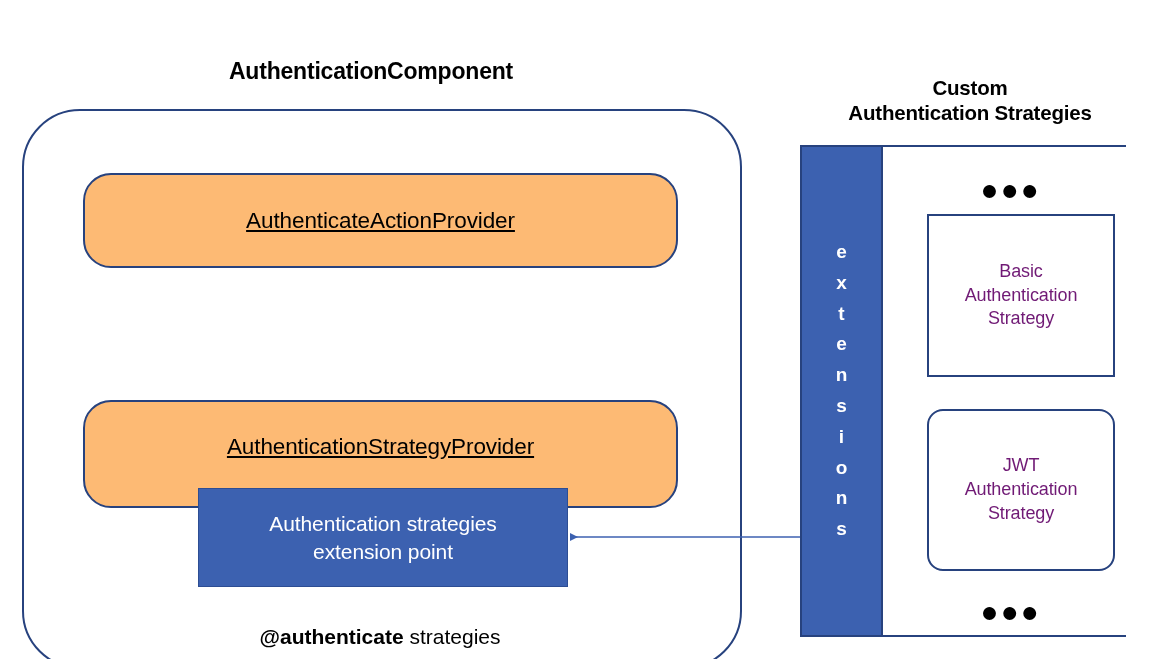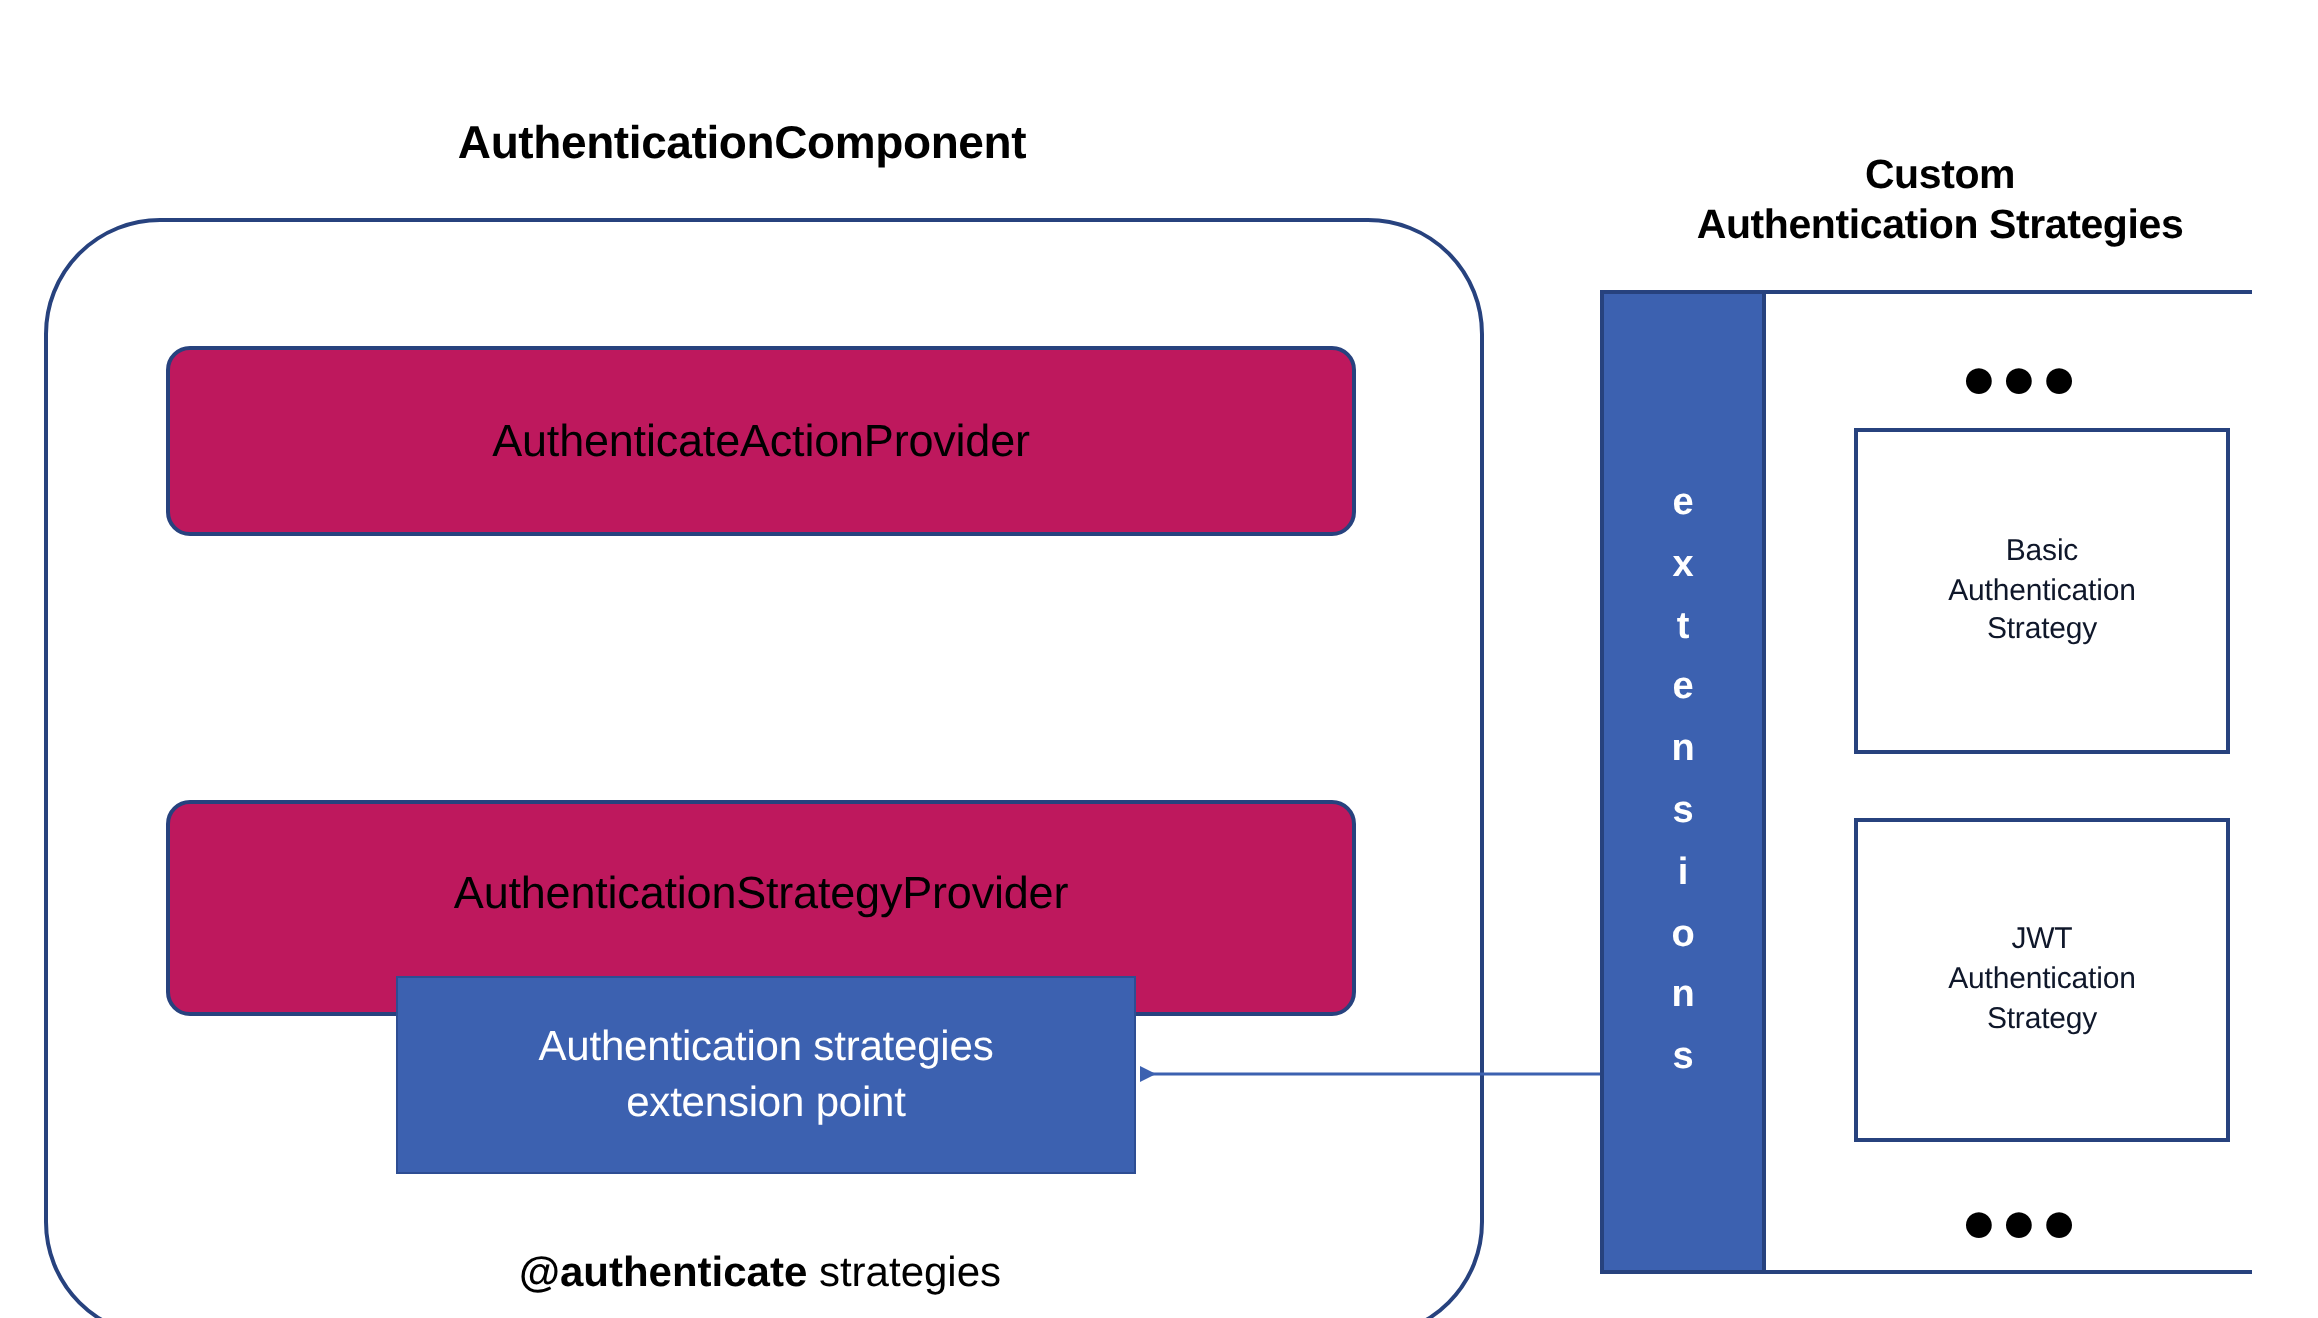--- a/index.html
+++ b/index.html
@@ -55,26 +55,27 @@
     border: 2px solid #27427e;
     border-radius: 58px;
     box-sizing: border-box;
     background: #ffffff;
   }
 
   
   .provider-box {
     position: absolute;
     border: 2px solid #27427e;
-    border-radius: 12px;
-    box-sizing: border-box;
-    background: #be185d;
-    display: flex;
-    align-items: center;
-    justify-content: center;
+    border-radius: 28px;
+    box-sizing: border-box;
+    background: #fdba74;
+    display: flex;
+    align-items: center;
+    justify-content: center;
+    text-decoration: underline;
   }
   .provider-label {
     font-size: 22.5px;
     color: #000000;
     letter-spacing: -0.1px;
   }
   #provider-box-0 { left: 83px; top: 136px; width: 595px; height: 95px; }
   #provider-box-1 { left: 83px; top: 252px; width: 595px; height: 96px; }
   #provider-box-2 { left: 83px; top: 363px; width: 595px; height: 108px; }
   
@@ -186,24 +187,24 @@
     width: 188px;
     border: 2px solid #27427e;
     box-sizing: border-box;
     background: #ffffff;
     display: flex;
     align-items: center;
     justify-content: center;
     text-align: center;
   }
   #strategy-box-0 { top: 67px;  height: 163px; }
-  #strategy-box-1 { top: 262px; height: 162px; }
+  #strategy-box-1 { top: 262px; height: 162px; border-radius: 16px; }
   .strategy-label {
-    font-size: 15px;
-    color: #0f172a;
+    font-size: 18px;
+    color: #701a75;
     line-height: 1.32;
     white-space: pre-line;
     letter-spacing: -0.1px;
   }
 </style>
 </head>
 <body>
 
 <div id="canvas">
 

